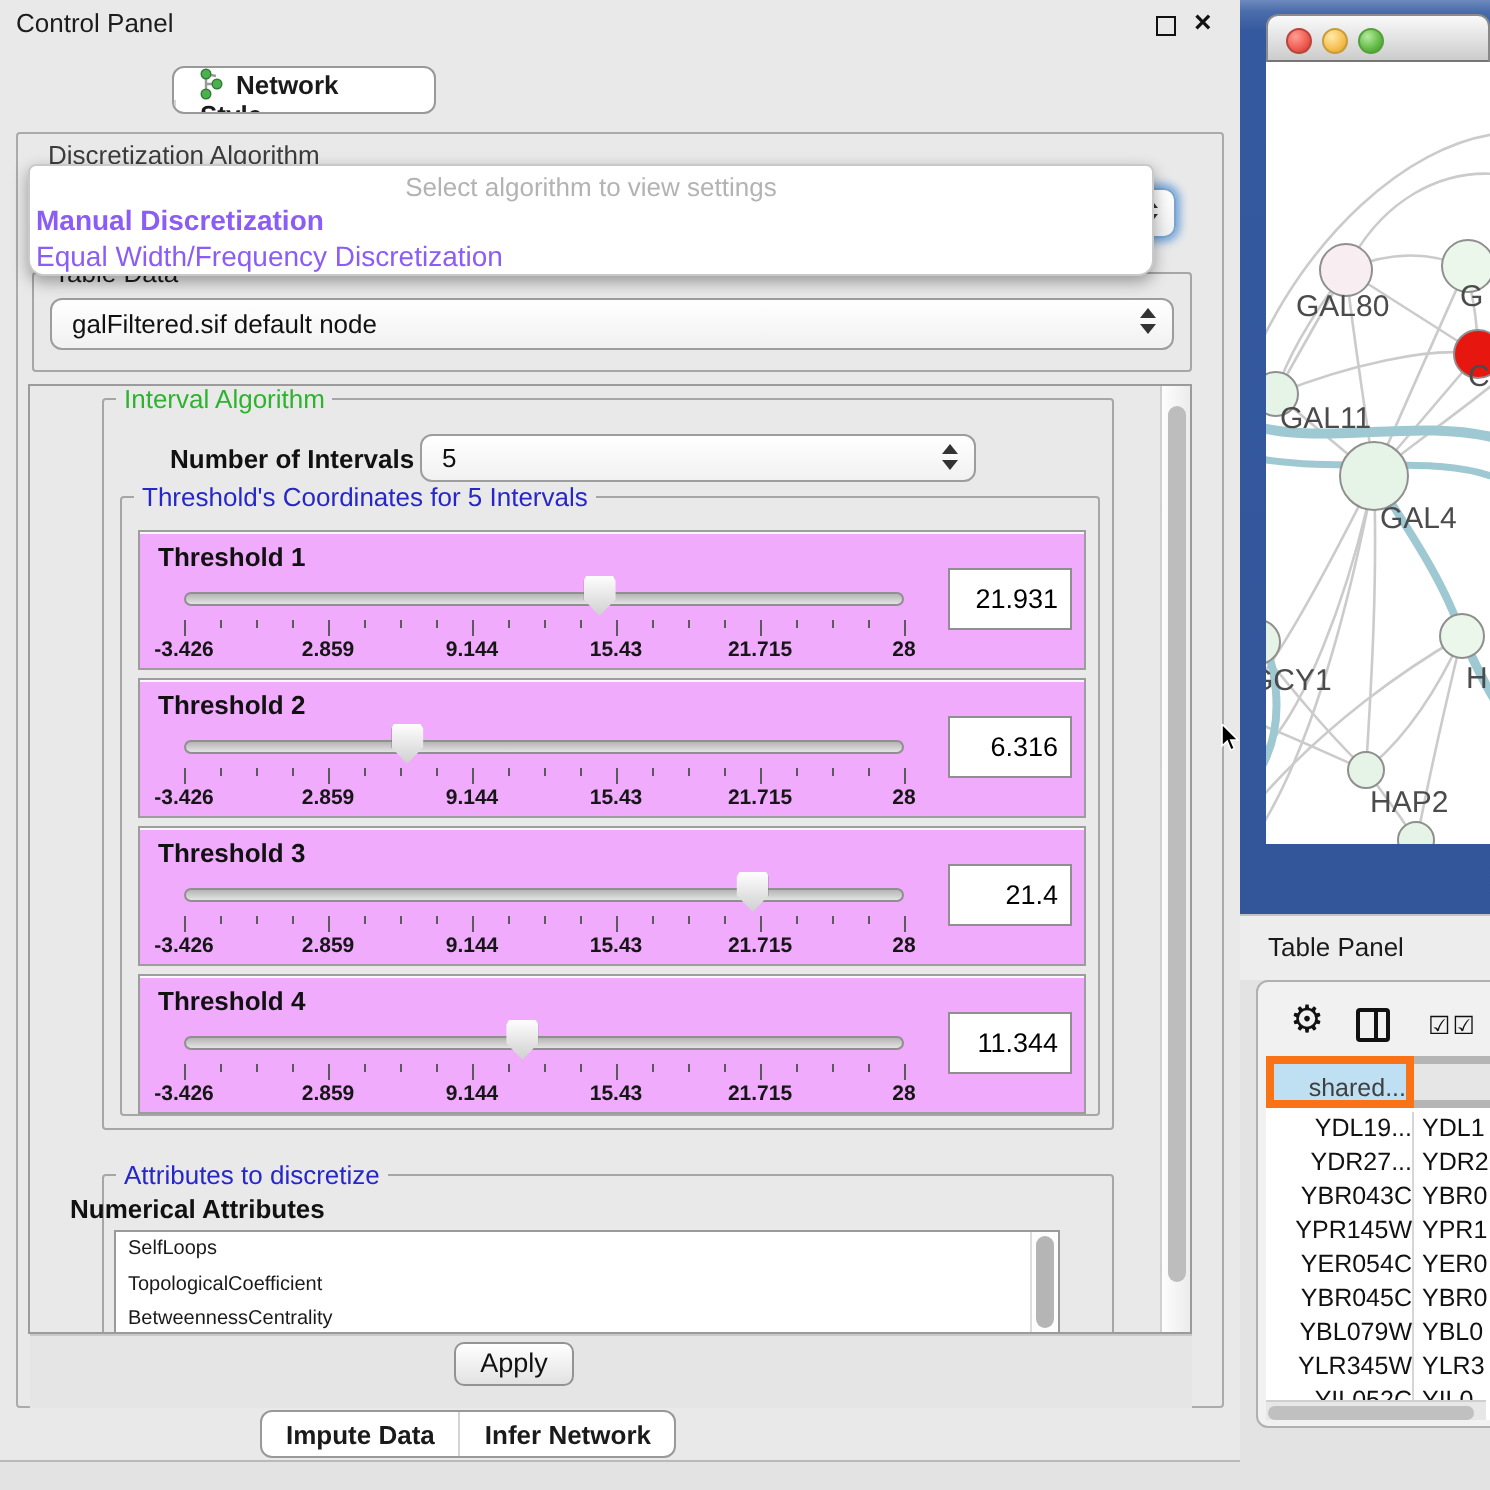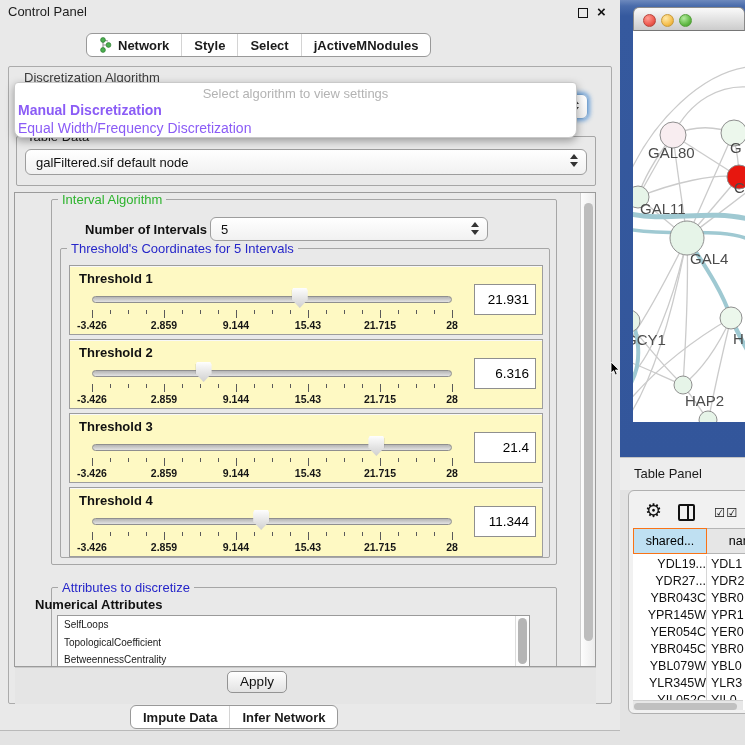--- a/index.html
+++ b/index.html
@@ -14,21 +14,21 @@
   #cp-title { left:8px; top:4px; font-size:13px; color:#1c1c1c; }
   #cp-float { left:578px; top:8px; width:10px; height:10px; border:1.5px solid #111; }
   #cp-close { left:597px; top:3px; font-size:15px; font-weight:bold; color:#111; line-height:18px; }
 
   
   .tabstrip { display:flex; background:#ffffff; border:1px solid #999; border-radius:6px; overflow:hidden; height:24px; }
   .tabseg { display:flex; align-items:center; padding:0 12px; font-size:13px; font-weight:bold; color:#1a1a1a; border-left:1px solid #d4d4d4; white-space:nowrap; }
   .tabseg:first-child { border-left:none; }
   .tabseg.active { background:linear-gradient(#7d7d7d,#6a6a6a); color:#d8d8d8; border-left:1px solid #5f5f5f; }
   .tabseg.active + .tabseg { border-left:none; }
-  #top-tabs { left:86px; top:33px; }
+  #top-tabs { left:86px; top:33px;flex-direction:column; }
   #bottom-tabs { left:130px; top:705px; }
 
   #net-tab-icon { width:13px; height:16px; margin-right:6px; }
 
   
   #outer-panel { left:8px; top:66px; width:604px; height:638px; border:1px solid #ababab; border-radius:2px; }
 
   
   #algo-label { left:24px; top:70px; font-size:13px; color:#3c3c3c; }
   #algo-combo { left:20px; top:94px; width:568px; height:25px; background:linear-gradient(#ffffff,#f0f0f0);
@@ -57,21 +57,21 @@
   
   #scrollpane { left:14px; top:192px; width:582px; height:475px; border:1px solid #9b9b9b; background:#e9e9e9; overflow:hidden; }
   #sp-vscroll { position:absolute; right:0; top:0; width:15px; height:473px; background:linear-gradient(90deg,#fdfdfd,#ececec); border-left:1px solid #cfcfcf; }
   #sp-vscroll .thumb { position:absolute; left:2.5px; top:10px; width:9px; height:438px; background:#bdbdbd; border-radius:5px; }
 
   #interval-group { left:36px; top:6px; width:506px; height:366px; }
   #noi-label { left:33px; top:22px; font-size:13px; font-weight:bold; color:#111; }
   #noi-combo { left:158px; top:17px; width:278px; height:24px; }
 
   #thr-group { left:8px; top:48px; width:490px; height:310px; }
-  .thr-box { position:absolute; left:8px; width:474px; height:70px; border:1px solid #9d9d9d; background:#fef9c3; box-shadow:inset 0 1px 0 #f8f8f8; }
+  .thr-box { position:absolute; left:8px; width:474px; height:70px; border:1px solid #9d9d9d; background:#f0abfc; box-shadow:inset 0 1px 0 #f8f8f8; }
   .thr-label { position:absolute; left:9px; top:5px; font-size:13px; font-weight:bold; color:#111; }
   .thr-track { position:absolute; left:22px; top:30px; width:360px; height:7px; border:1px solid #8f8f8f; border-radius:4px; background:linear-gradient(#b5b5b5,#e3e3e3); }
   .thr-thumb { position:absolute; top:22px; width:16px; height:20px; background:linear-gradient(#fefefe,#cfcfcf);
       clip-path:polygon(8% 0,92% 0,100% 12%,100% 58%,50% 100%,0 58%,0 12%); filter:drop-shadow(0 0 1px #6e6e6e); }
   .thr-ticks { position:absolute; left:22px; top:44px; width:360px; height:9px; }
   .thr-ticks i { position:absolute; top:0; width:1px; background:#5a5a5a; }
   .thr-ticklabels { position:absolute; left:22px; top:53px; width:360px; height:13px; }
   .thr-ticklabels span { position:absolute; transform:translateX(-50%); font-size:10.5px; font-weight:bold; color:#161616; white-space:nowrap; }
   .thr-value { position:absolute; left:404px; top:18px; width:62px; height:31px; background:#fff; border:1px solid #8f8f8f;
       font-size:13.5px; color:#000; text-align:right; line-height:29px; padding-right:6px; }
@@ -100,21 +100,21 @@
 
   #tp-bar { left:620px; top:457px; width:125px; height:33px; background:#ededed; border-top:1px solid #c4c4c4; }
   #tp-title { left:634px; top:465px; font-size:13px; color:#1a1a1a; }
   #tp-container { left:628px; top:490px; width:135px; height:224px; border:1px solid #b0b0b0; border-radius:6px; background:#f1f1f1; }
   #tp-gear { left:645px; top:500px; font-size:19px; color:#111; line-height:22px; }
   #tp-colicon { left:678px; top:504px; width:17px; height:17px; border:2px solid #111; border-radius:2px; }
   #tp-colicon i { position:absolute; left:50%; top:0; width:2px; height:100%; background:#111; }
   #tp-checks { left:714px; top:505px; font-size:12.5px; color:#111; letter-spacing:1px; }
 
   #tp-table { left:633px; top:528px; width:160px; height:182px; background:#fff; }
-  .tp-hcell { position:absolute; top:0; height:26px; font-size:12.5px; color:#000000; text-align:center; line-height:24px; border:1px solid #f97316; }
+  .tp-hcell { position:absolute; top:0; height:26px; font-size:12.5px; color:#404040; text-align:right; line-height:24px; border:4px solid #f97316; }
   #tp-h1 { left:0; width:74px; background:#bfe0f2; }
   #tp-h2 { left:74px; width:76px; background:#e6e6e6; border-color:#b5b5b5; border-left:none; }
   .tp-row { position:absolute; left:0; width:160px; height:17px; font-size:12.5px; color:#111; }
   .tp-c1 { position:absolute; left:0; width:74px; text-align:right; border-right:1px solid #d6d6d6; height:17px; line-height:17px; }
   .tp-c2 { position:absolute; left:78px; width:80px; height:17px; line-height:17px; }
   #tp-hscroll { left:633px; top:700px; width:110px; height:10px; background:#e7e7e7; border-top:1px solid #cfcfcf; }
   #tp-hscroll .thumb { position:absolute; left:1px; top:1.5px; width:103px; height:7px; background:#c0c0c0; border-radius:4px; }
 
   #cursor { left:610px; top:362px; width:12px; height:14px; z-index:9; }
 </style>

